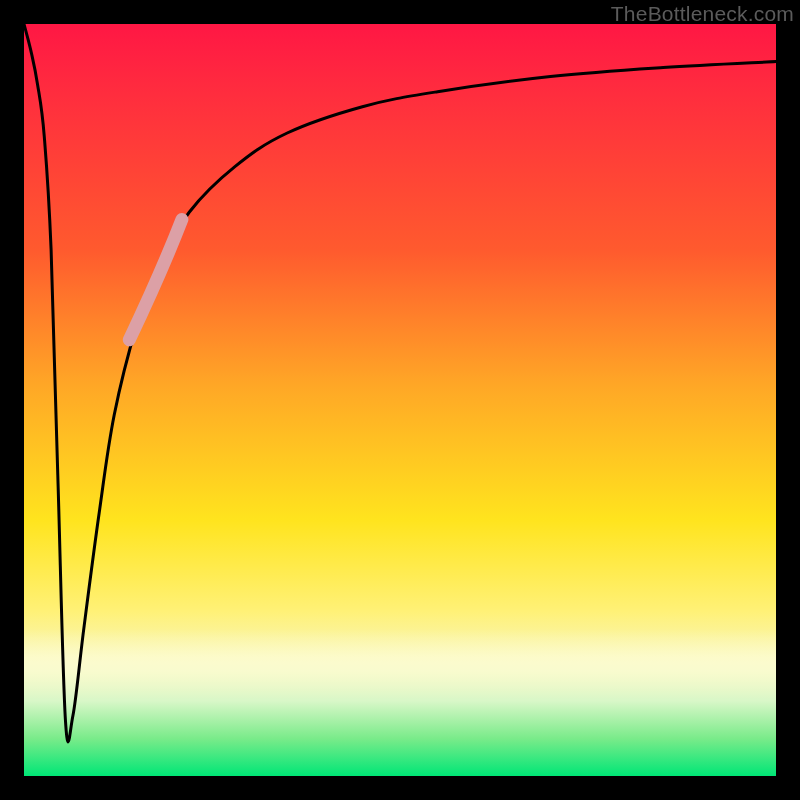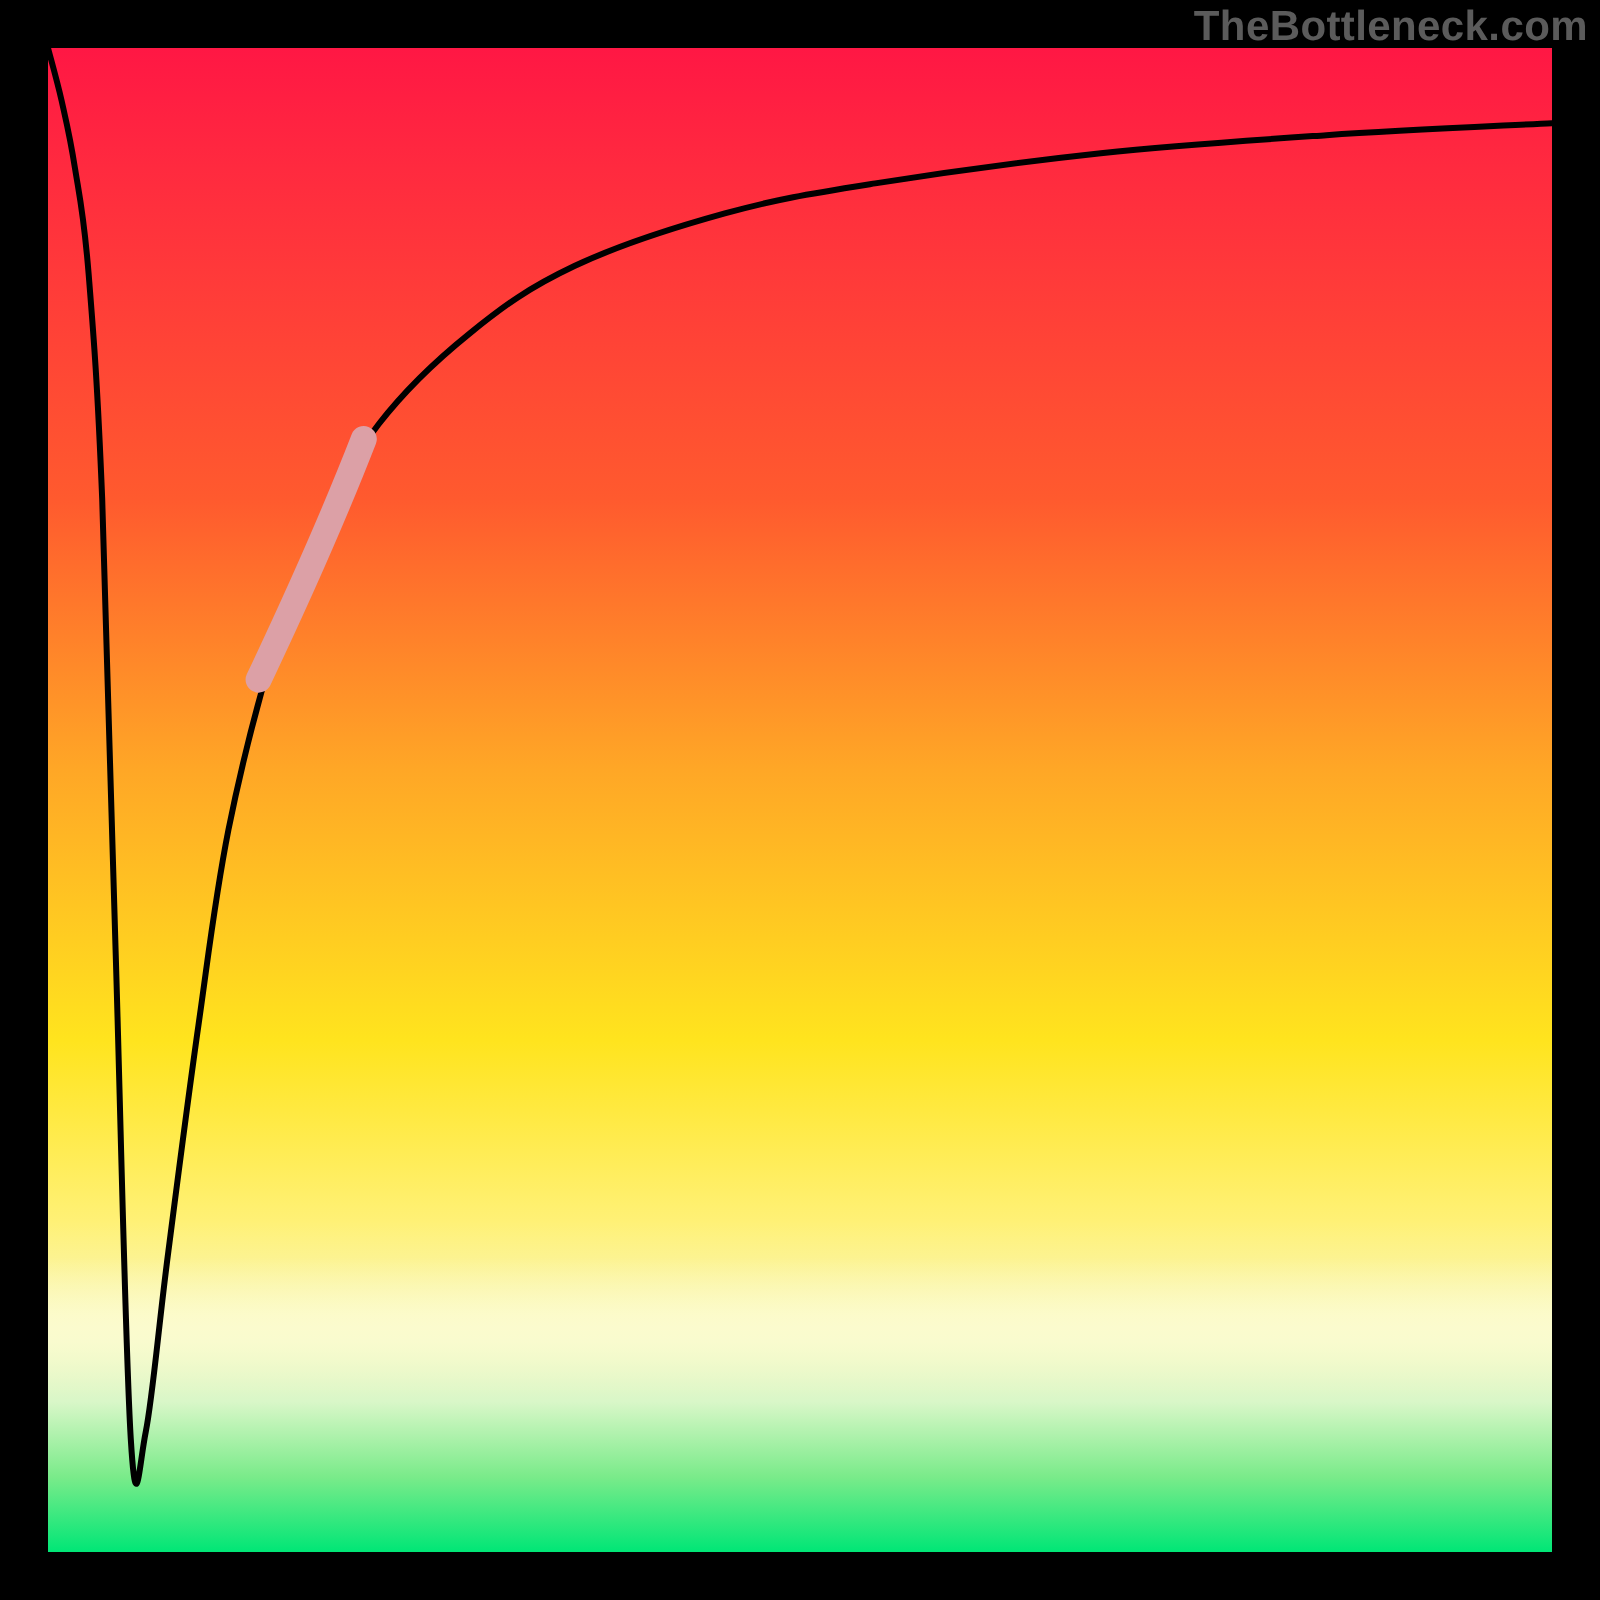--- a/index.html
+++ b/index.html
@@ -54,21 +54,21 @@
     );
     pointer-events: none;
   }
   .watermark {
     position: absolute;
     right: 6px;
     top: 2px;
     color: #5b5b5b;
     font-size: 21px;
     letter-spacing: 0.2px;
-    font-weight: 700;
+    font-weight: 400;
     user-select: none;
   }
   svg.curve {
     position: absolute;
     left: 0;
     top: 0;
   }
 </style>
 </head>
 <body>

